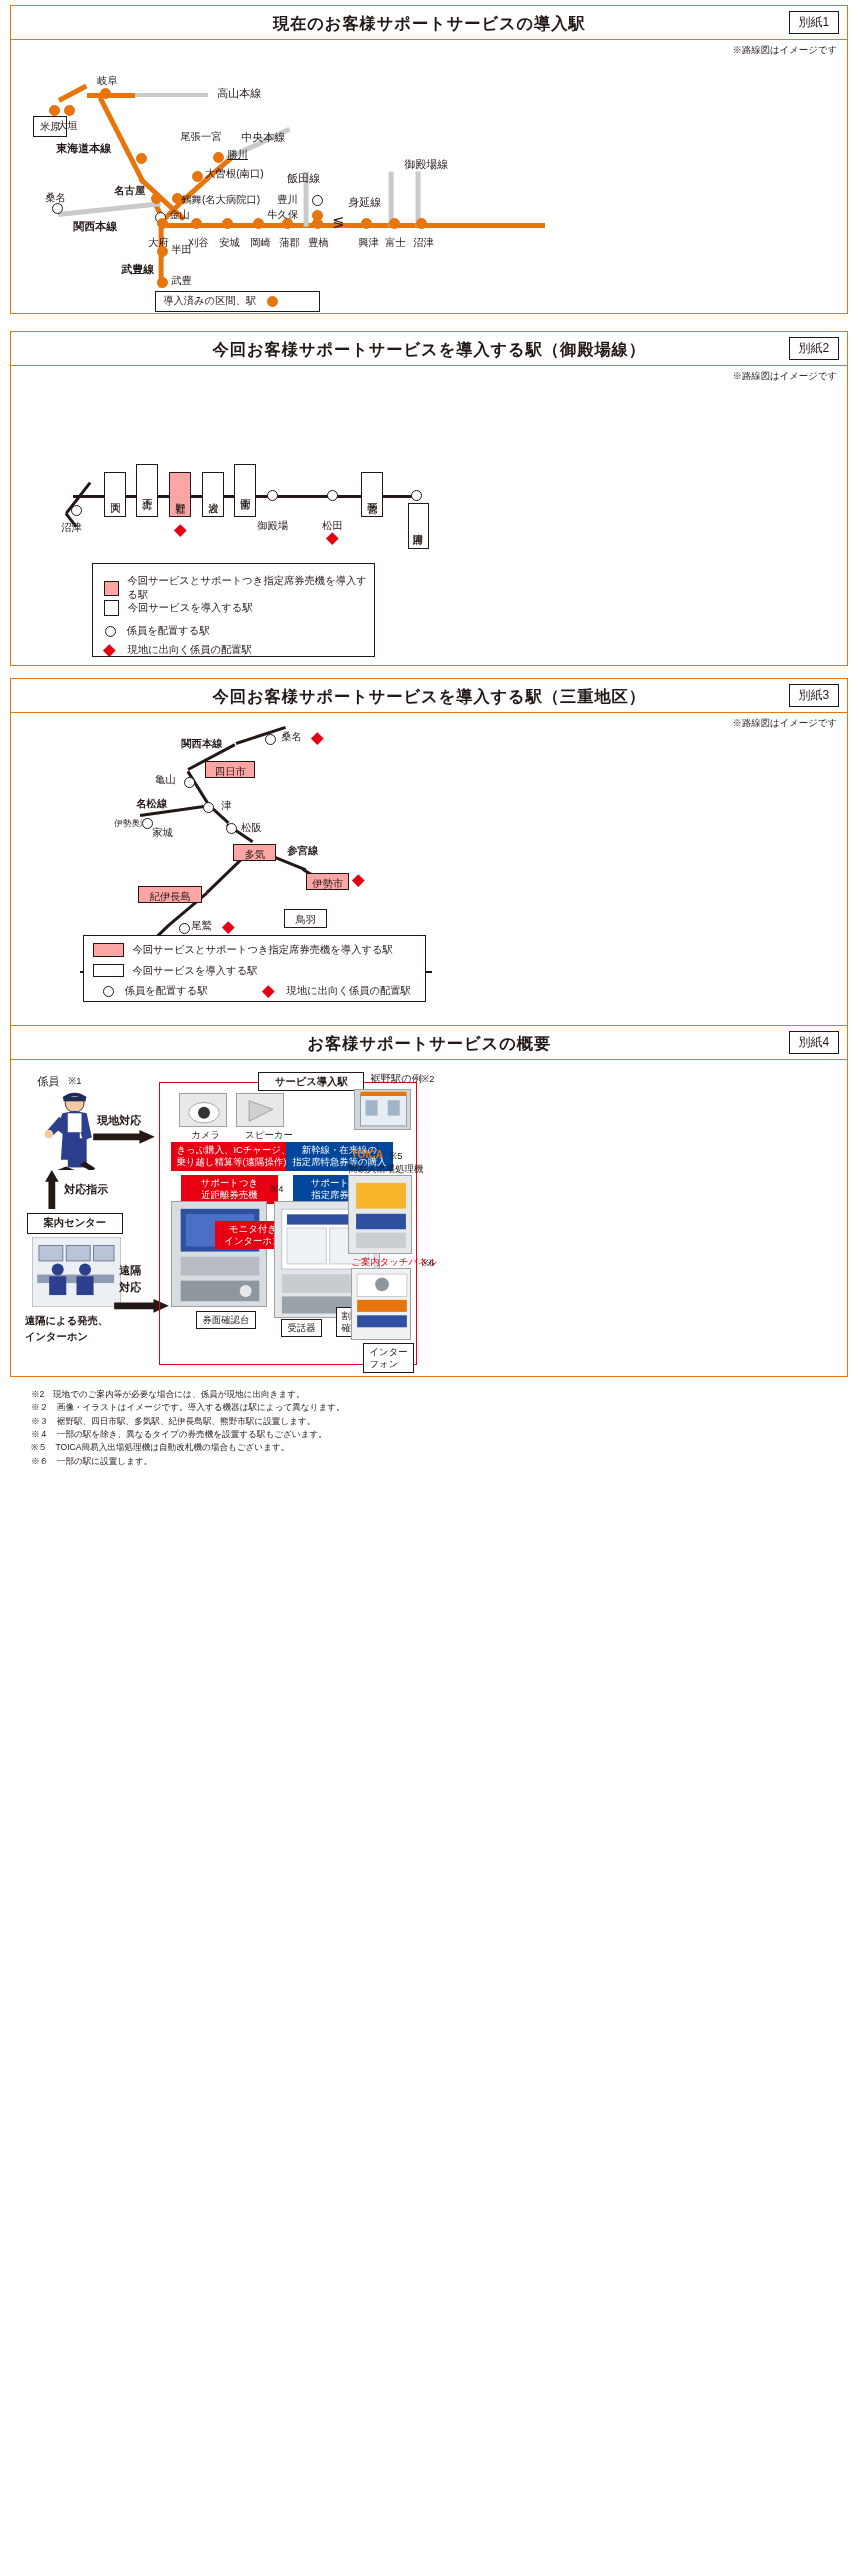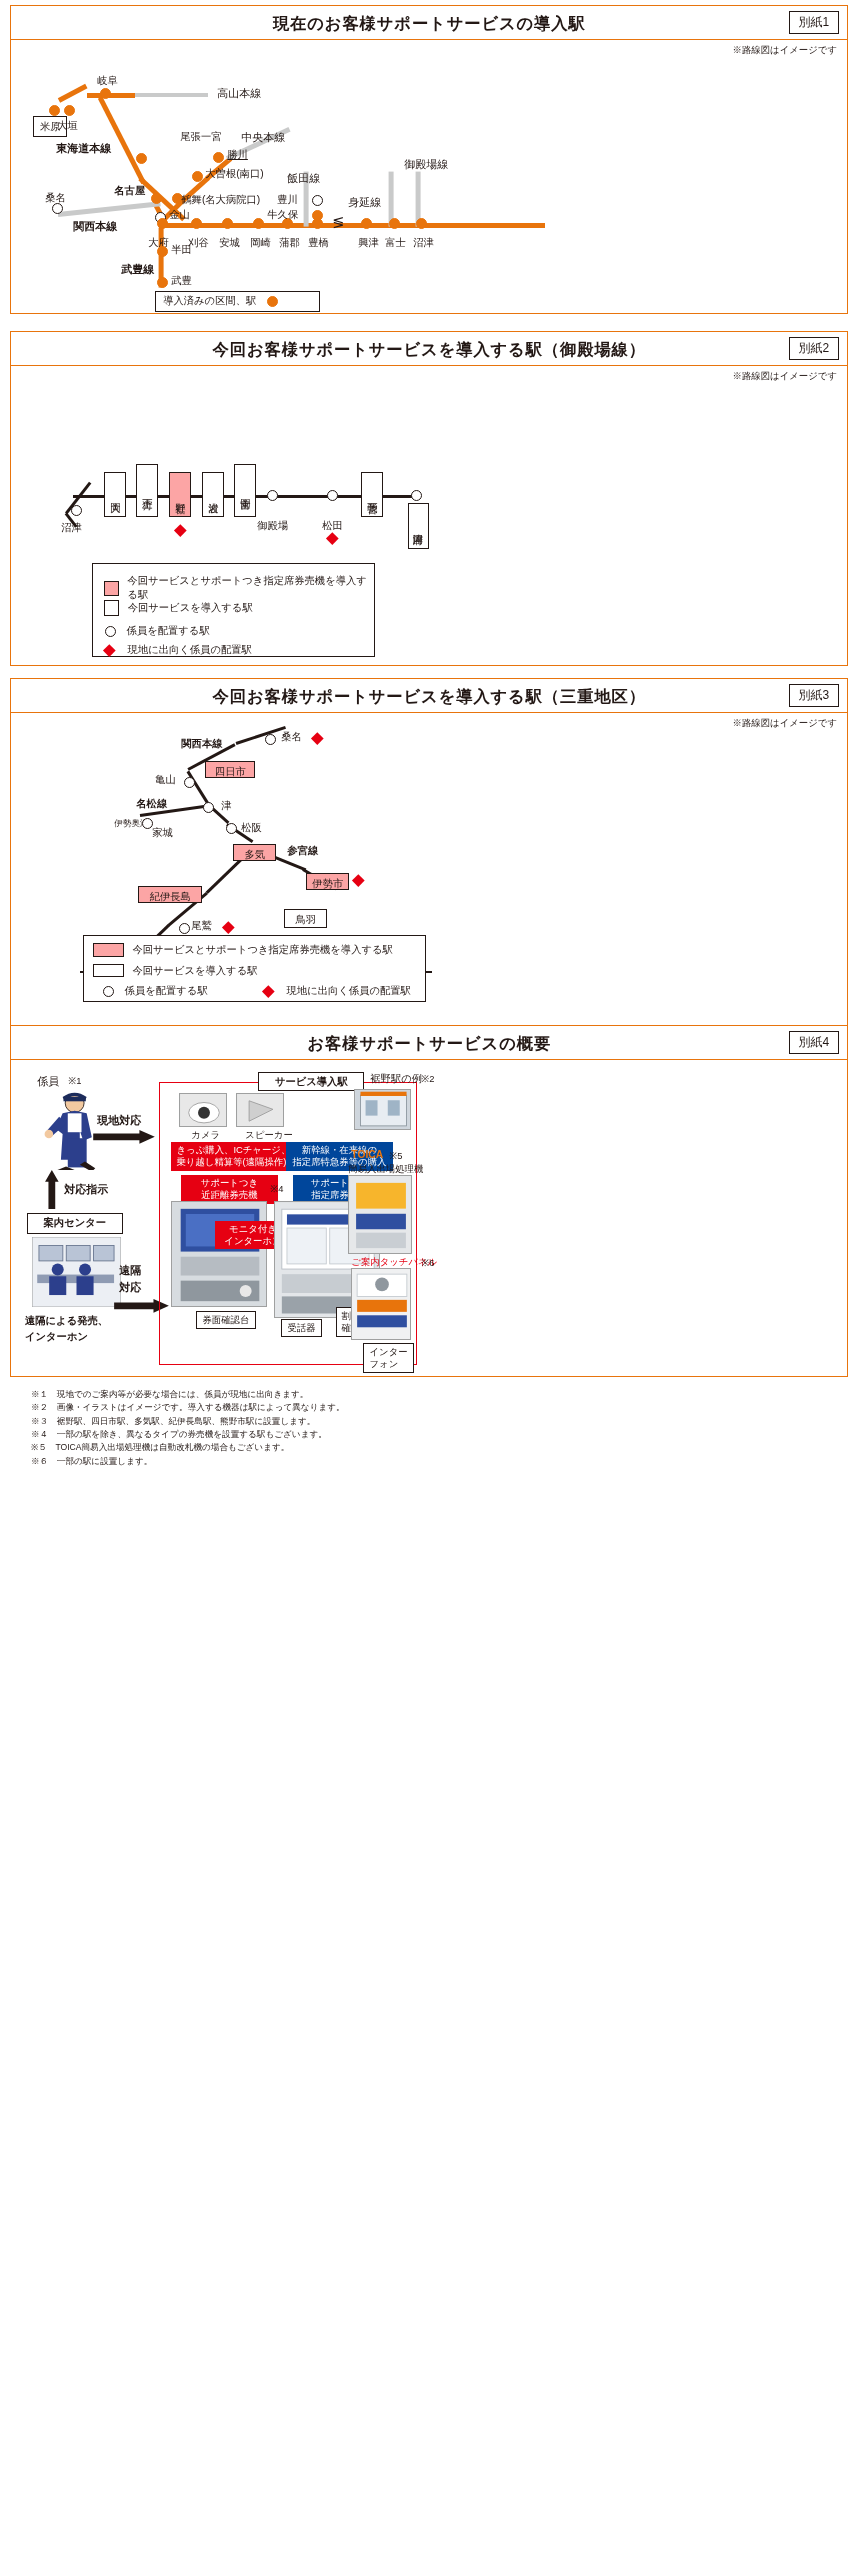--- a/index.html
+++ b/index.html
@@ -479,21 +479,21 @@
             <rect x="6" y="36" width="58" height="14" fill="#e8740c"></rect>
             <rect x="6" y="54" width="58" height="14" fill="#2f4fa0"></rect>
             <circle cx="35" cy="18" r="8" fill="#8f979e"></circle>
           </svg>
     </div>
     <div class="cap" style="left:352px;top:283px;border:0.9px solid #231815;background:#fff;padding:1.7px 5.2px;line-height:1.3;">インター<br>フォン</div>
   </div>
 </div>
 
 <div class="fnote" style="left:31px;top:1388px;width:773px;">
-  <div>※１　現地でのご案内等が必要な場合には、係員が現地に出向きます。</div>
+  <div>※2　現地でのご案内等が必要な場合には、係員が現地に出向きます。</div>
   <div>※２　画像・イラストはイメージです。導入する機器は駅によって異なります。</div>
   <div>※３　裾野駅、四日市駅、多気駅、紀伊長島駅、熊野市駅に設置します。</div>
   <div>※４　一部の駅を除き、異なるタイプの券売機を設置する駅もございます。</div>
   <div>※５　TOICA簡易入出場処理機は自動改札機の場合もございます。</div>
   <div>※６　一部の駅に設置します。</div>
 </div>
 
 </div>
 
 

